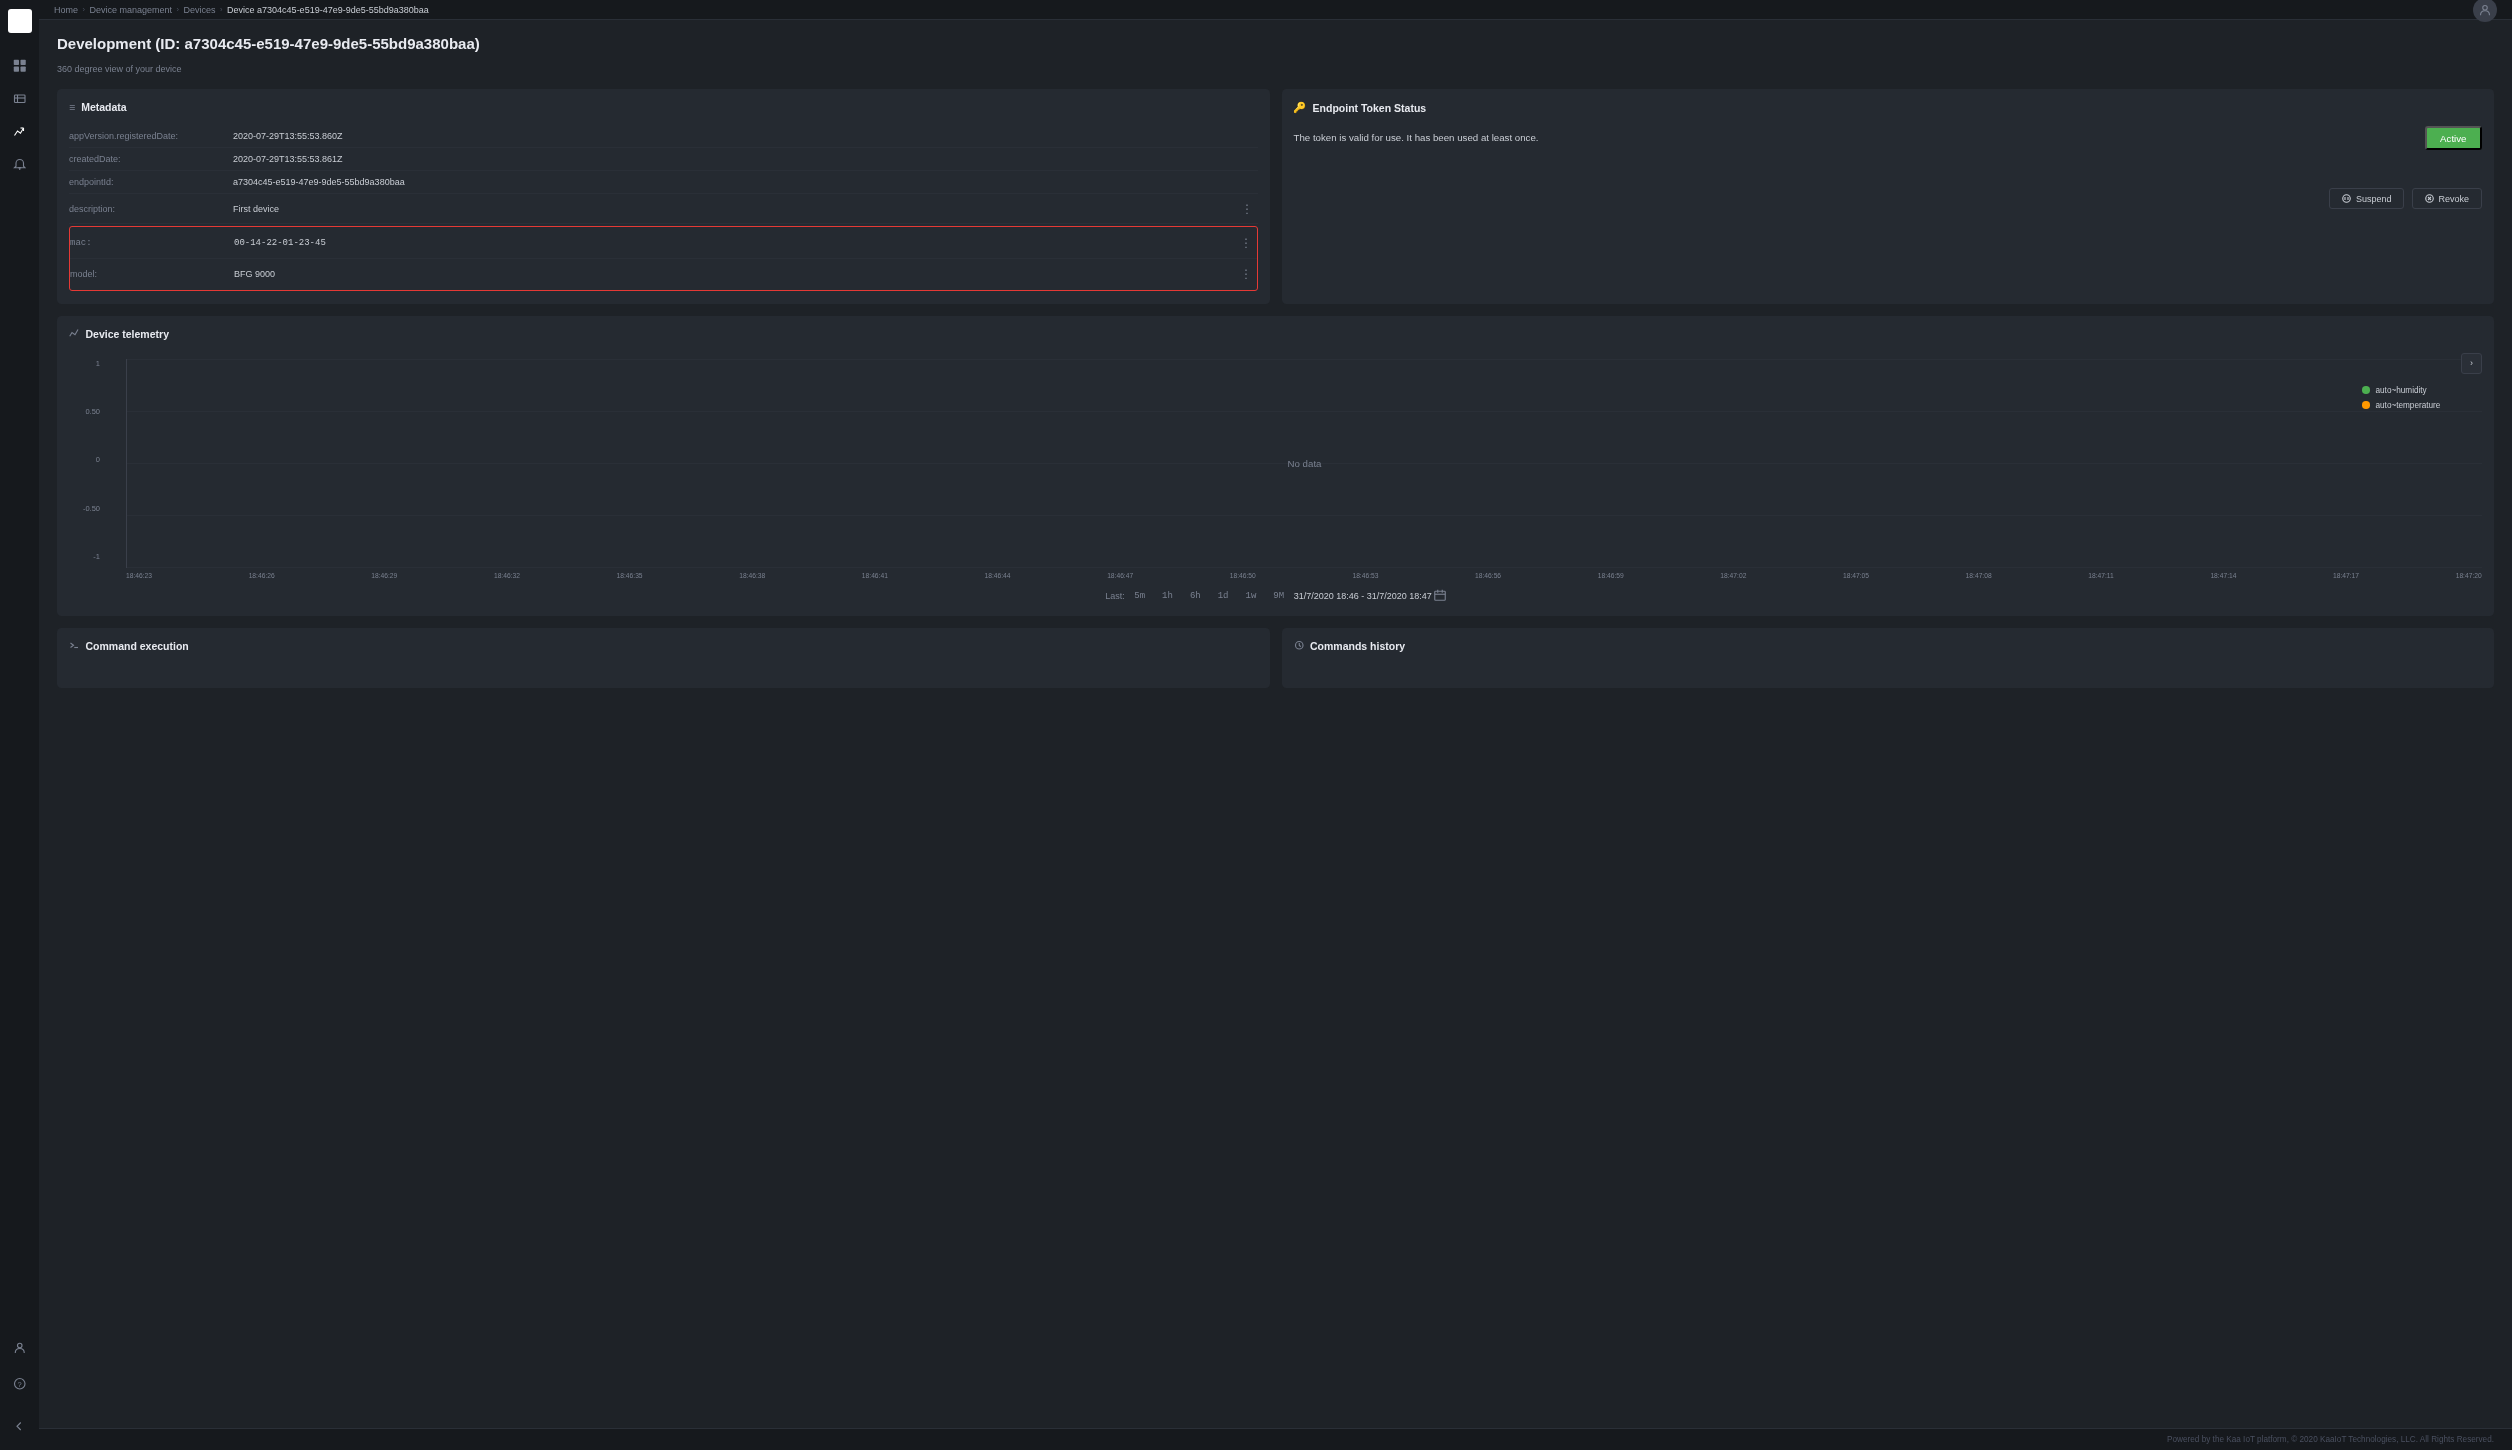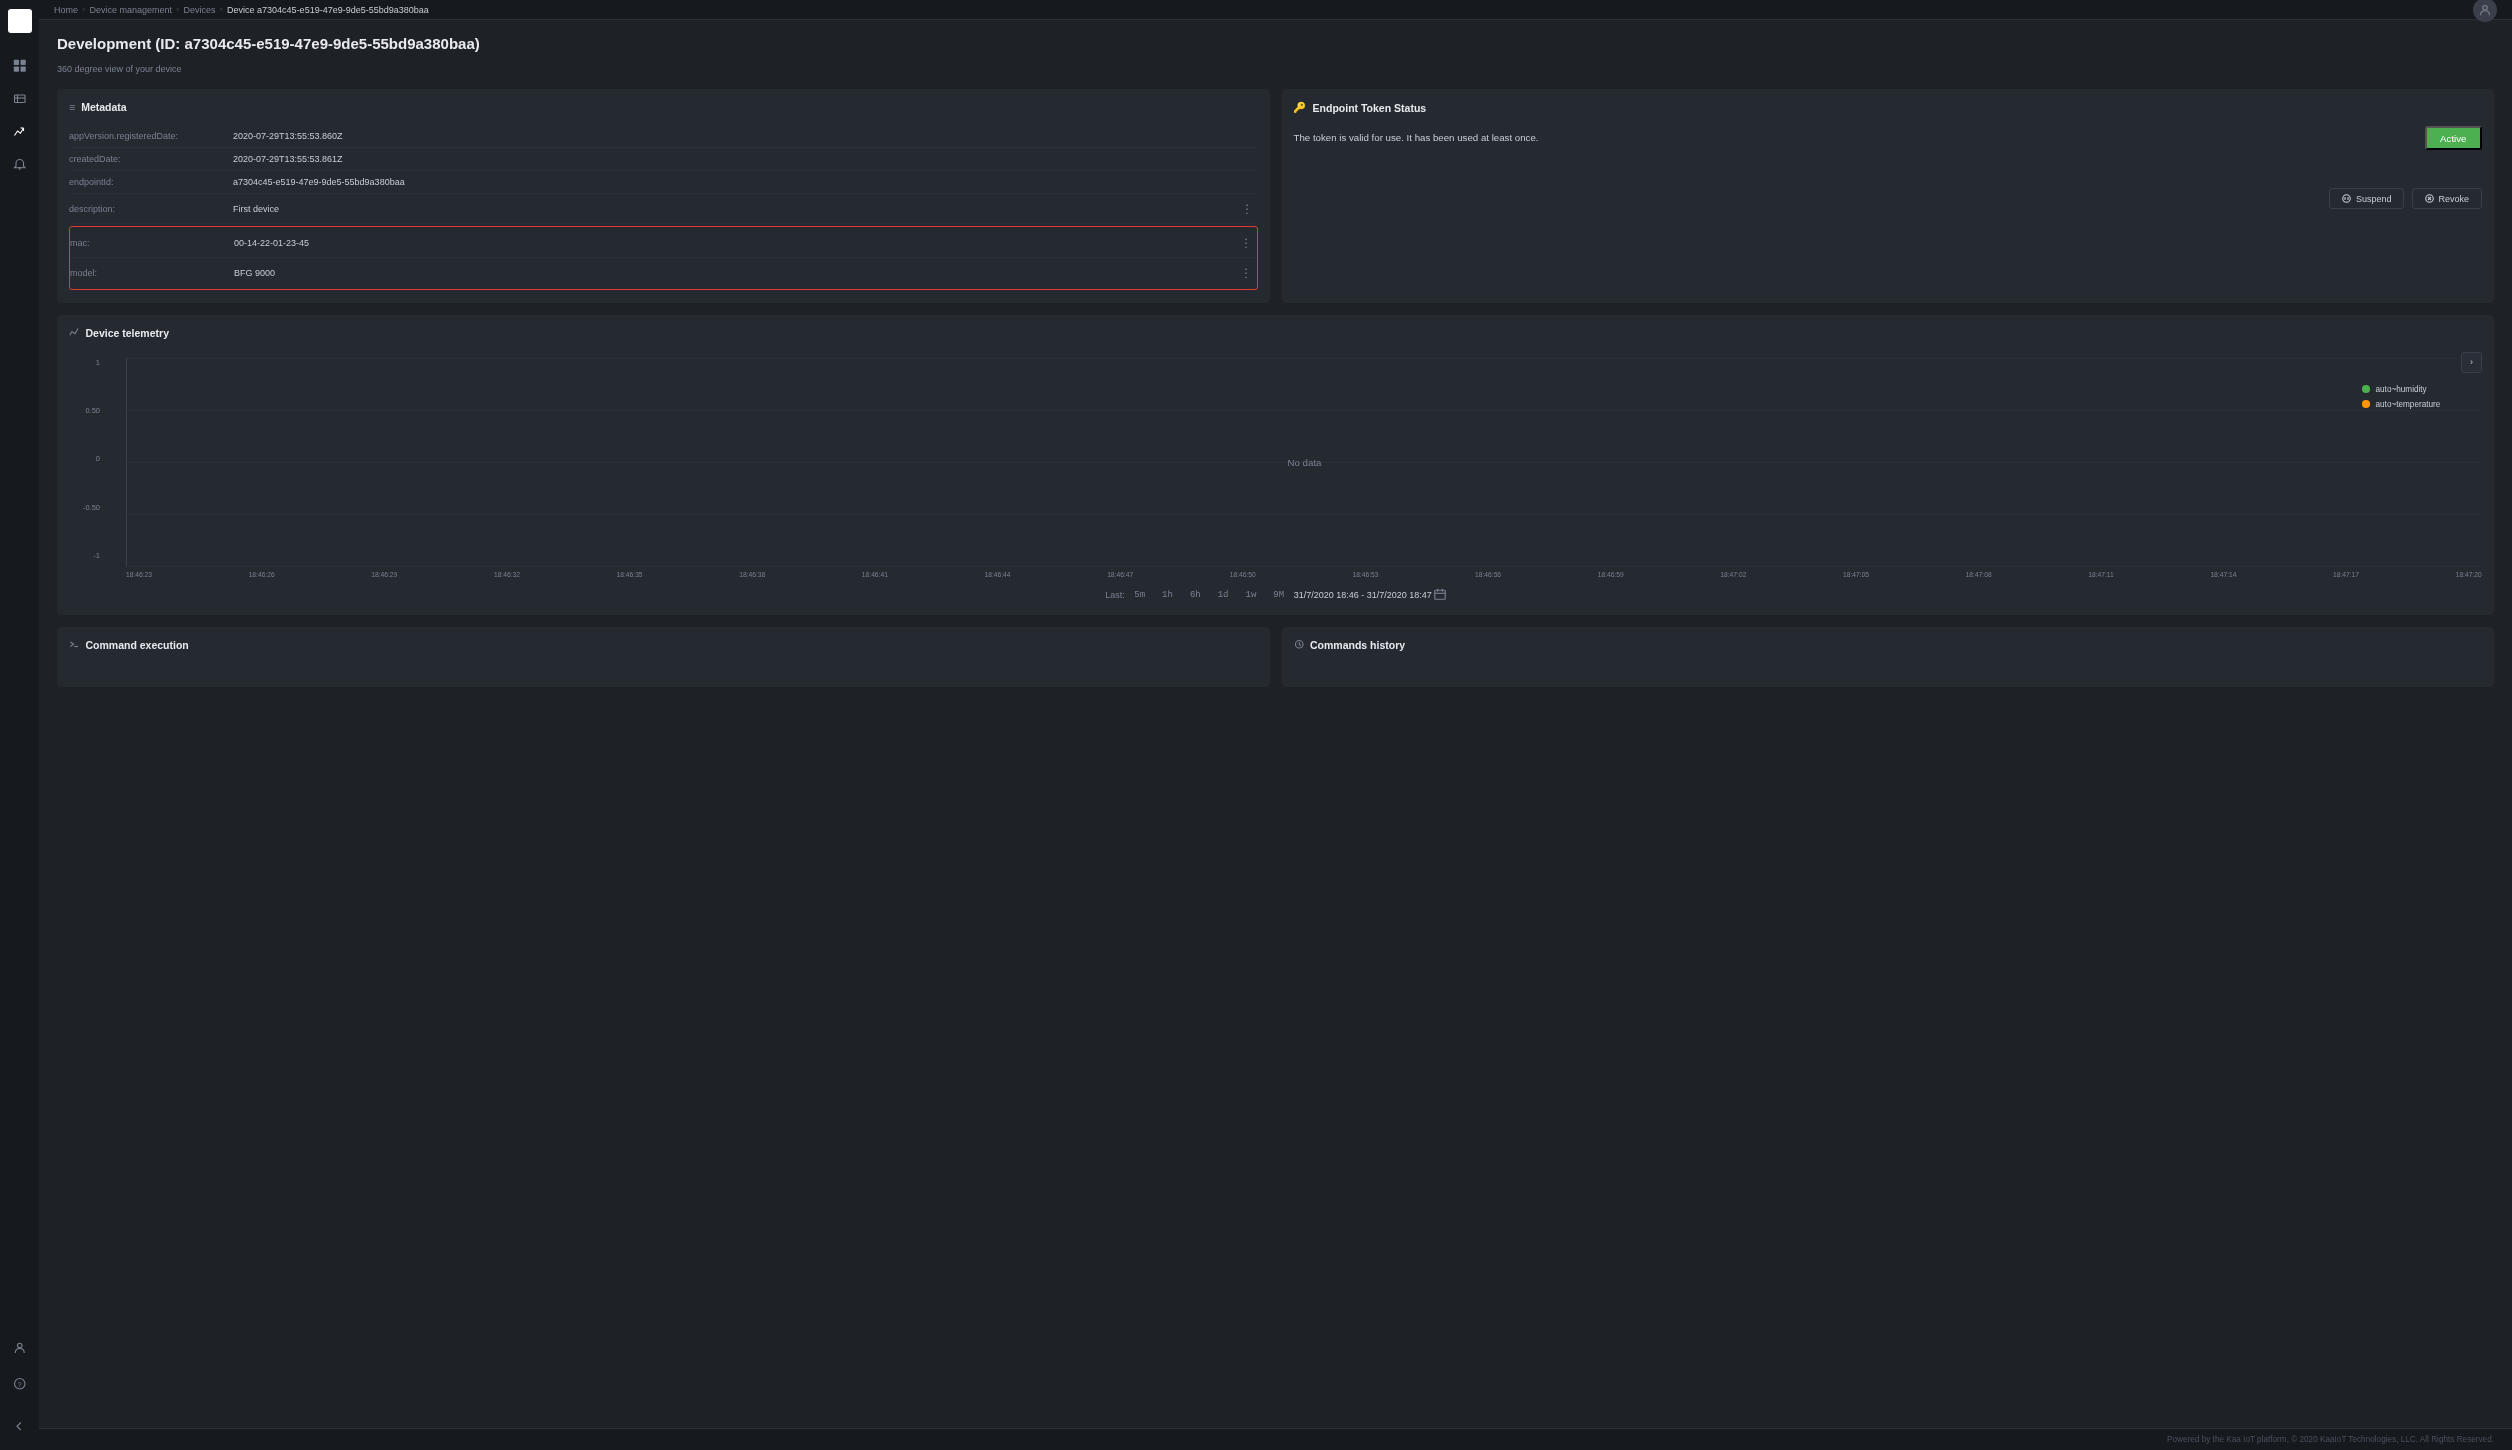--- a/index.html
+++ b/index.html
@@ -493,21 +493,21 @@
           <span class="metadata-key">endpointId:</span>
           <span class="metadata-value">a7304c45-e519-47e9-9de5-55bd9a380baa</span>
         </div>
         <div class="metadata-row">
           <span class="metadata-key">description:</span>
           <span class="metadata-value">First device</span>
           <span class="metadata-actions">⋮</span>
         </div>
 
         <div class="highlighted-section">
-          <div class="metadata-row" style="border-bottom: 0.7px solid #2a2f37;">
+          <div class="metadata-row" style="border-bottom: 0.7px solid #2a2f37; font-family: Liberation Mono, monospace;">
             <span class="metadata-key">mac:</span>
             <span class="metadata-value">00-14-22-01-23-45</span>
             <span class="metadata-actions">⋮</span>
           </div>
           <div class="metadata-row">
             <span class="metadata-key">model:</span>
             <span class="metadata-value">BFG 9000</span>
             <span class="metadata-actions">⋮</span>
           </div>
         </div>

